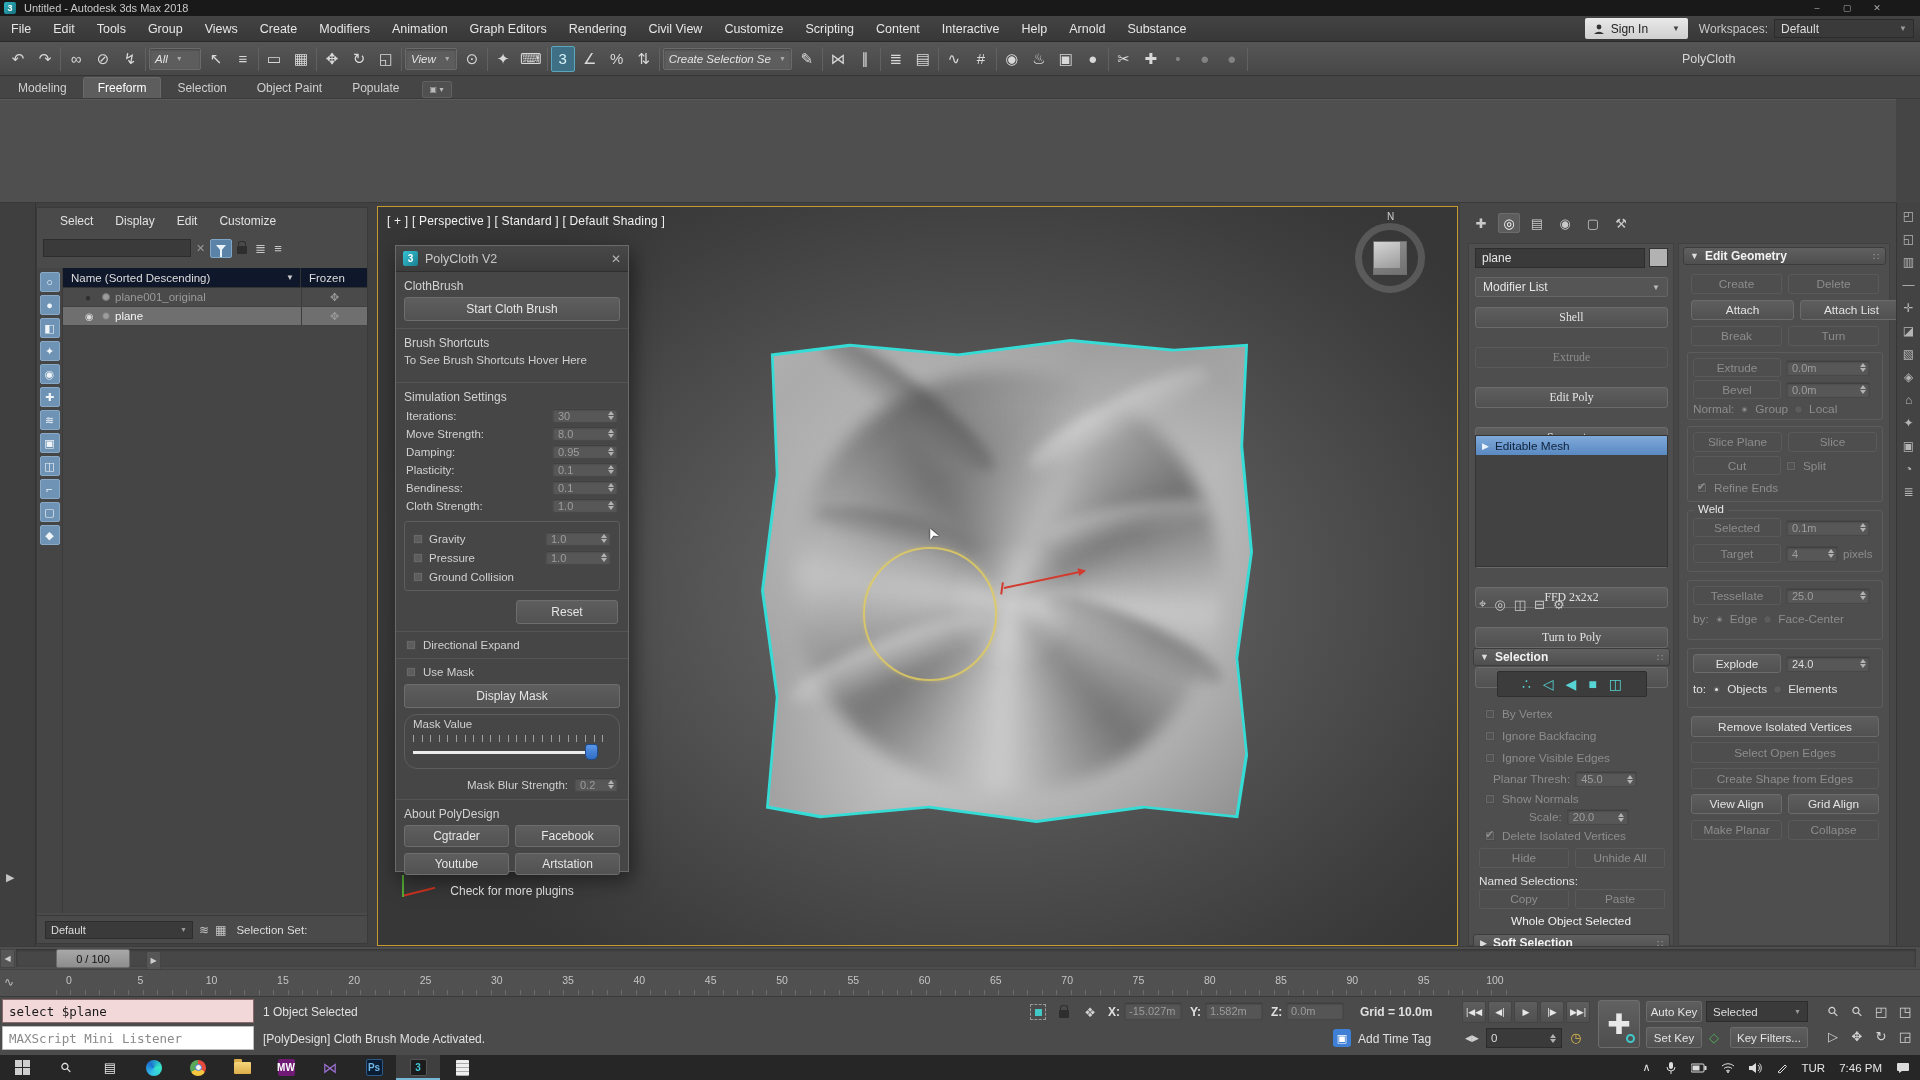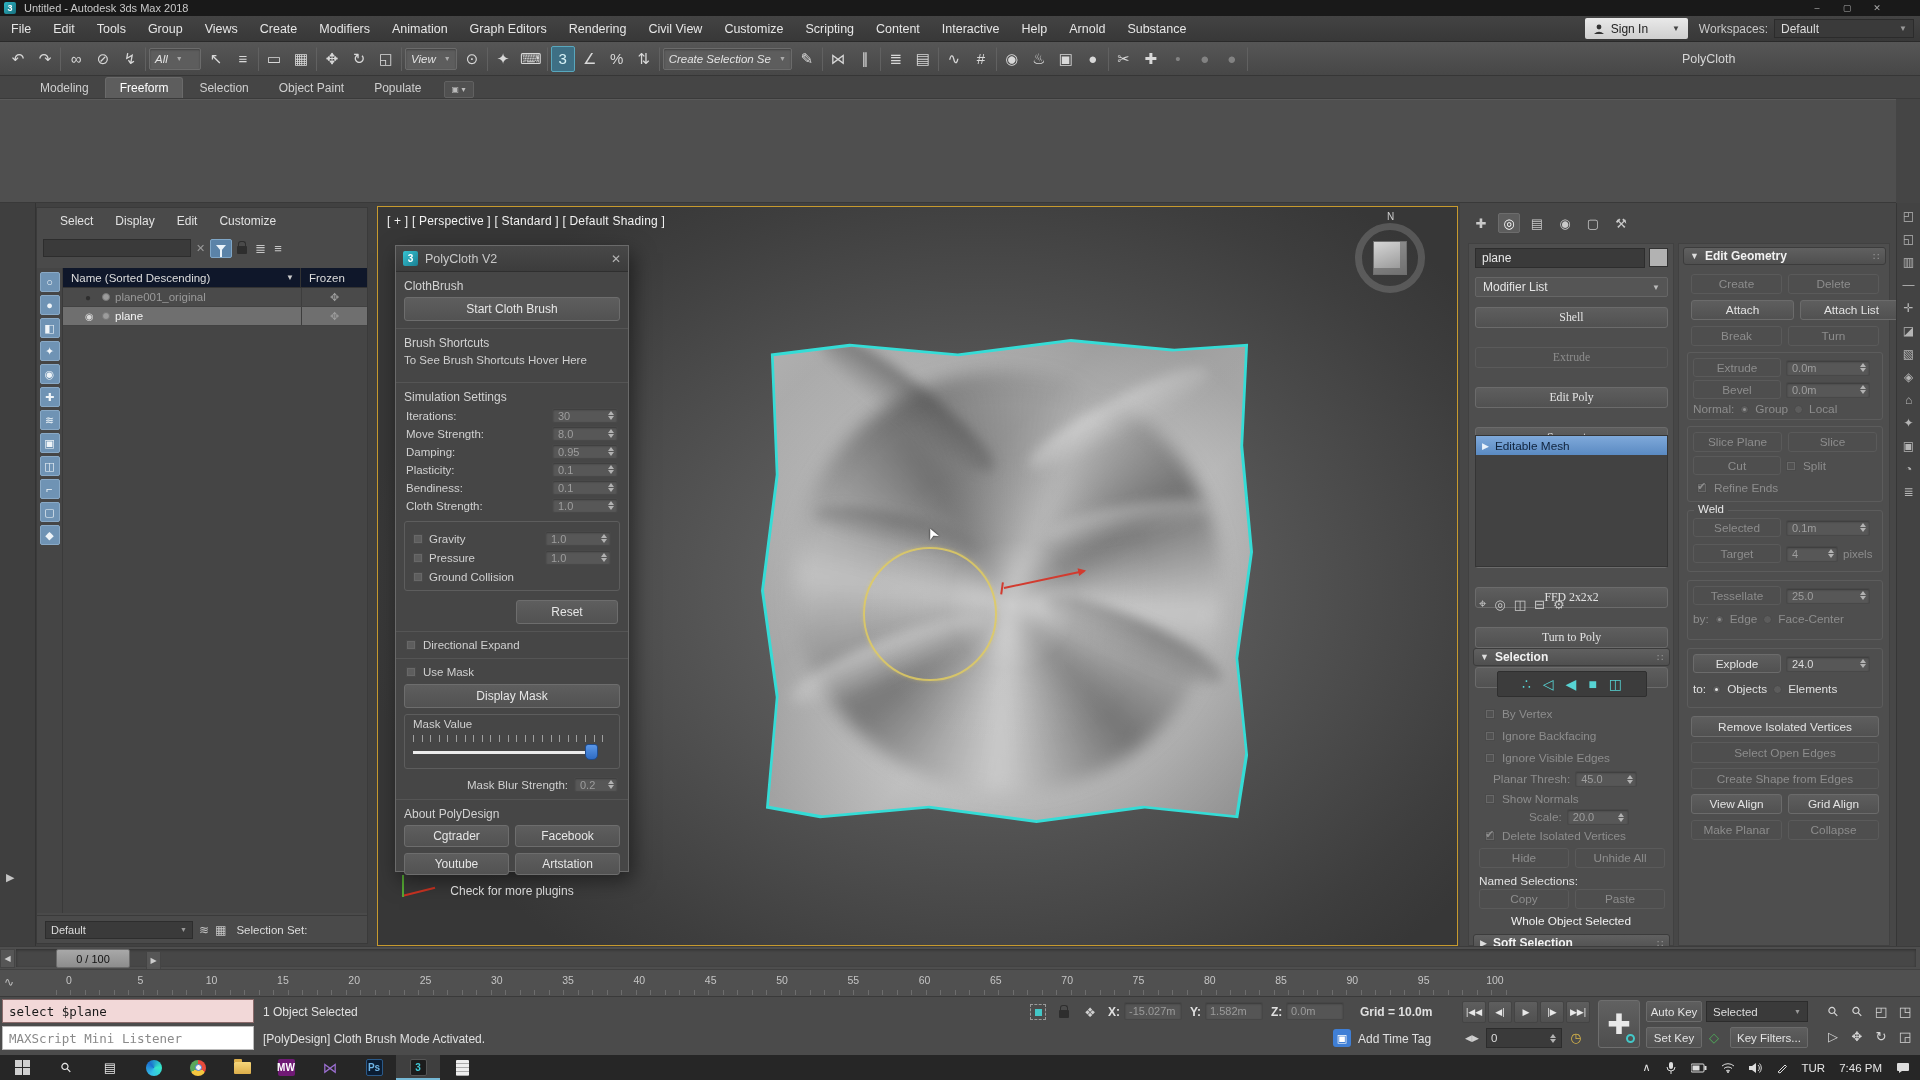--- a/index.html
+++ b/index.html
@@ -39,21 +39,21 @@
             font-size:11.5px;padding:0 5px;height:22px;min-width:52px;justify-content:flex-start;}
   .tbi.drop .lab{display:inline;color:#e3e3e3;}
   .tbi.drop .ar{display:inline;font-size:7px;color:#aaa;margin-left:8px;font-style:normal;}
   .tbi.divider{min-width:1px;width:1px;height:24px;background:#3c3c3c;border-right:1px solid #616161;padding:0;}
   .tbi.active{background:#3e6f84;border:1px solid #58a7bd;color:#d8f3f8;font-weight:bold;}
   .tbi.dim{opacity:.38;}
   .tb-polycloth{margin-left:10px;color:#d6d6d6;font-size:12.5px;}
 
   
   .ribbontabs{position:absolute;left:0;top:76px;width:1920px;height:23px;background:#454545;border-bottom:1px solid #3a3a3a;
-              display:flex;align-items:flex-end;padding-left:26px;gap:2px;}
+              display:flex;align-items:flex-end;padding-left:4px;gap:2px;}
   .rtab{padding:3px 14px;font-size:12px;color:#cfcfcf;border-radius:3px 3px 0 0;}
   .rtab.active{background:#5d5d5d;color:#fff;border:1px solid #6a6a6a;border-bottom:none;}
   .rtab-icon{width:30px;height:17px;background:#505050;border:1px solid #616161;border-radius:2px;margin-left:6px;
              display:flex;align-items:center;justify-content:center;color:#bbb;font-size:8px;gap:3px;}
   .ribbonpanel{position:absolute;left:0;top:99px;width:1896px;height:104px;background:#4f4f4f;
                border-bottom:1px solid #393939;box-shadow:inset 0 1px 0 #5a5a5a;}
 
   
   .mainarea{position:absolute;left:0;top:203px;width:1920px;height:743px;background:#414141;}
   .leftedge{position:absolute;left:0;top:0;width:36px;height:743px;background:#3f3f3f;border-right:1px solid #333;}
@@ -164,21 +164,21 @@
   .sp .up{border-bottom:4px solid #b2b2b2;}
   .sp .dn{border-top:4px solid #b2b2b2;}
   .cb{width:10px;height:10px;background:#5d5d5d;border:1px solid #4a4a4a;box-shadow:inset 0 0 0 1px #686868;flex:none;position:relative;}
   .cb.on::after{content:"✔";position:absolute;left:-1px;top:-4px;font-size:11px;color:#cfcfcf;}
   .gbox{border:1px solid #5d5d5d;border-radius:3px;margin:8px 8px 0;padding:5px 4px 6px;position:relative;}
   .pd-checks .prow{margin:4px 4px 0;gap:6px;}
   .prow.noval .fld{visibility:hidden;}
   .pd-resetrow{display:flex;justify-content:flex-end;margin:9px 10px 0;}
   .pd-resetrow .pd-btn{width:102px;}
   .cbrow{display:flex;align-items:center;gap:7px;margin:7px 10px 0;color:#d0d0d0;font-size:11.5px;}
-  .maskgroup{border:1px solid #5d5d5d;border-radius:3px;margin:6px 8px 0;padding:3px 8px 8px;}
+  .maskgroup{border:1px solid #5d5d5d;border-radius:13px;margin:6px 8px 0;padding:3px 8px 8px;}
   .mg-lab{color:#d0d0d0;font-size:11.5px;}
   .mg-ticks{height:7px;margin-top:5px;background:repeating-linear-gradient(90deg,#9f9f9f 0 1px,transparent 1px 8.6px);}
   .mg-track{position:relative;height:16px;margin-top:2px;}
   .mg-track .line{position:absolute;left:0;top:7px;width:92%;height:3px;background:#ececec;}
   .mg-track .handle{position:absolute;left:87%;top:0;width:13px;height:16px;background:linear-gradient(#5a97e8,#2f6cc4);
                     border:1px solid #1f4c8e;border-radius:3px 3px 5px 5px;}
   .pd-blurrow{display:flex;align-items:center;justify-content:flex-end;gap:6px;margin:8px 10px 0;color:#d0d0d0;font-size:11.5px;}
   .pd-blurrow .fld{width:44px;}
   .pd-about{display:grid;grid-template-columns:1fr 1fr;gap:6px;margin:4px 8px 0;}
   .pd-about .pd-btn{height:22px;}

